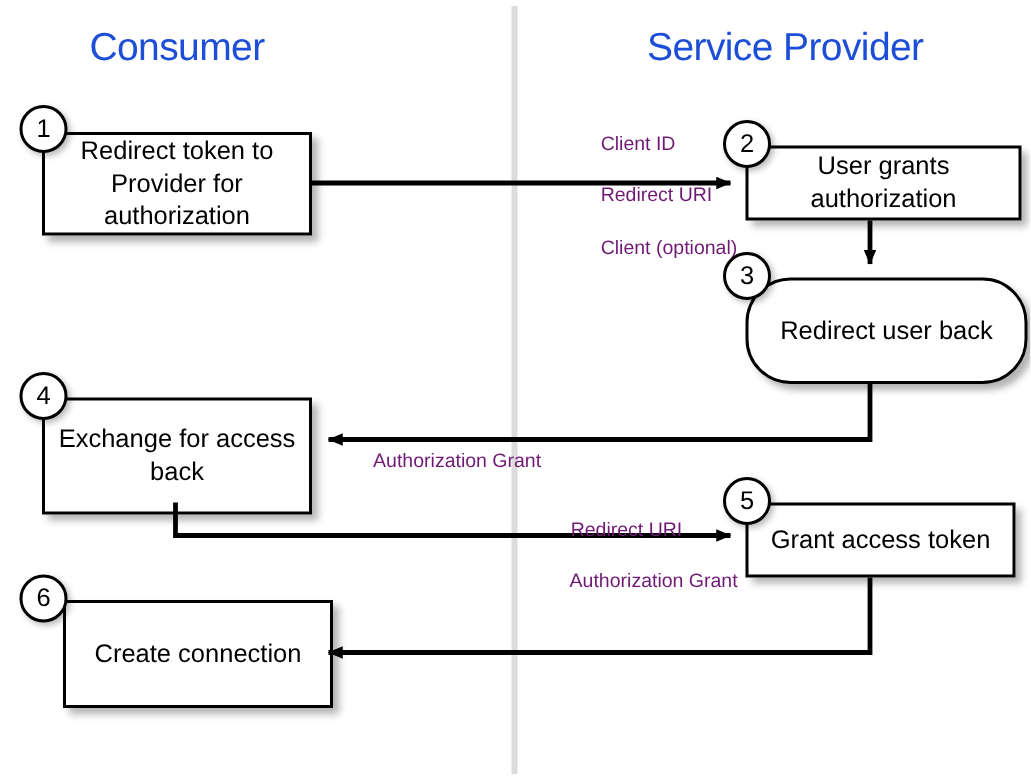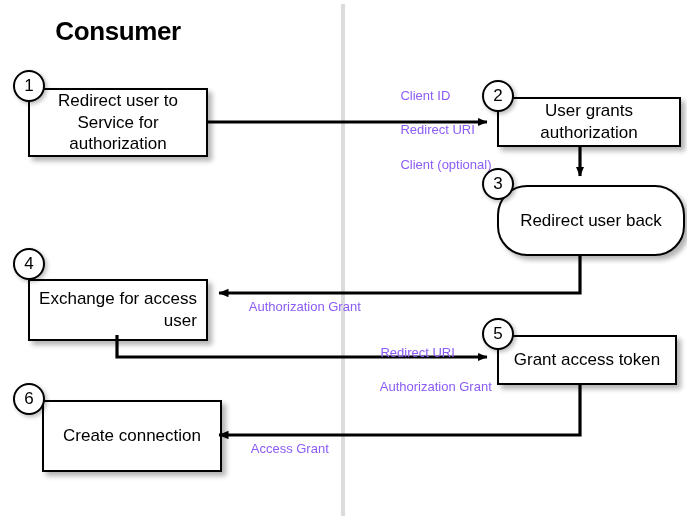--- a/index.html
+++ b/index.html
@@ -16,22 +16,22 @@
     position: relative;
     width: 687px;
     height: 520px;
     background: #ffffff;
     overflow: hidden;
   }
   
   .col-title {
     position: absolute;
     font-size: 26px;
-    font-weight: bold;
-    color: #000000;
+    font-weight: normal;
+    color: #1d4ed8;
     letter-spacing: -0.4px;
     white-space: nowrap;
     line-height: 1;
   }
   #title-consumer { left: 0px;   top: 18px; width: 236px; text-align: center; }
   #title-provider { left: 360px; top: 18px; width: 327px; text-align: center; }
 
   
   #divider {
     position: absolute;
@@ -84,32 +84,33 @@
     width: 687px;
     height: 520px;
     pointer-events: none;
     z-index: 2;
   }
 
   
   .edge-label {
     position: absolute;
     font-size: 13px;
-    color: #8b5cf6;
+    color: #701a75;
     line-height: 1.32;
     white-space: pre;
     z-index: 4;
   }
 </style>
 </head>
 <body>
 
 <div id="canvas">
 
   <div class="col-title" id="title-consumer">Consumer</div>
+  <div class="col-title" id="title-provider">Service Provider</div>
 
   <div id="divider"></div>
 
   <svg id="wires" viewBox="0 0 687 520">
     <defs>
       <marker id="arrow" markerWidth="11" markerHeight="11" refX="9.5" refY="4.2" orient="auto" markerUnits="userSpaceOnUse">
         <path d="M0,0 L10,4.2 L0,8.4 z" fill="#000000"></path>
       </marker>
     </defs>
 
@@ -119,46 +120,46 @@
 
     <path d="M580,256 L580,293 L219,293" fill="none" stroke="#000000" stroke-width="3.2" stroke-linejoin="miter" marker-end="url(#arrow)"></path>
 
     <path d="M117,335 L117,357 L487,357" fill="none" stroke="#000000" stroke-width="3.2" stroke-linejoin="miter" marker-end="url(#arrow)"></path>
 
     <path d="M580,385 L580,435 L219,435" fill="none" stroke="#000000" stroke-width="3.2" stroke-linejoin="miter" marker-end="url(#arrow)"></path>
   </svg>
 
   <div class="box" style="left:28px; top:88px; width:180px; height:69px;">
     <span class="box-text">
-      <span>Redirect user to</span><br>
-      <span>Service for</span><br>
+      <span>Redirect token to</span><br>
+      <span>Provider for</span><br>
       <span>authorization</span>
     </span>
   </div>
   <div class="badge" style="left:13px; top:70px;">1</div>
 
   <div class="box" style="left:497px; top:97px; width:184px; height:50px;">
     <span class="box-text">
       <span>User grants</span><br>
       <span>authorization</span>
     </span>
   </div>
   <div class="badge" style="left:482px; top:80px;">2</div>
 
   <div class="box" style="left:497px; top:185px; width:188px; height:71px;border-radius:30px;">
     <span class="box-text">
       <span>Redirect user back</span><br>
     </span>
   </div>
   <div class="badge" style="left:482px; top:168px;">3</div>
 
-  <div class="box" style="left:28px; top:279px; width:180px; height:62px;text-align:right;">
+  <div class="box" style="left:28px; top:265px; width:180px; height:78px;">
     <span class="box-text">
       <span>Exchange for access</span><br>
-      <span>user</span>
+      <span>back</span>
     </span>
   </div>
   <div class="badge" style="left:13px; top:248px;">4</div>
 
   <div class="box" style="left:497px; top:335px; width:180px; height:50px;">
     <span class="box-text">
       <span>Grant access token</span>
     </span>
   </div>
   <div class="badge" style="left:482px; top:318px;">5</div>
@@ -178,17 +179,14 @@
 
   <div class="edge-label" style="left:235px; top:281px;">
     <span>Authorization Grant</span>
   </div>
 
   <div class="edge-label" style="left:366px; top:327px;">
     <span>Redirect URI</span><br>
     <span>Authorization Grant</span>
   </div>
 
-  <div class="edge-label" style="left:237px; top:423px;">
-    <span>Access Grant</span>
-  </div>
 
 </div>
 
 </body></html>

